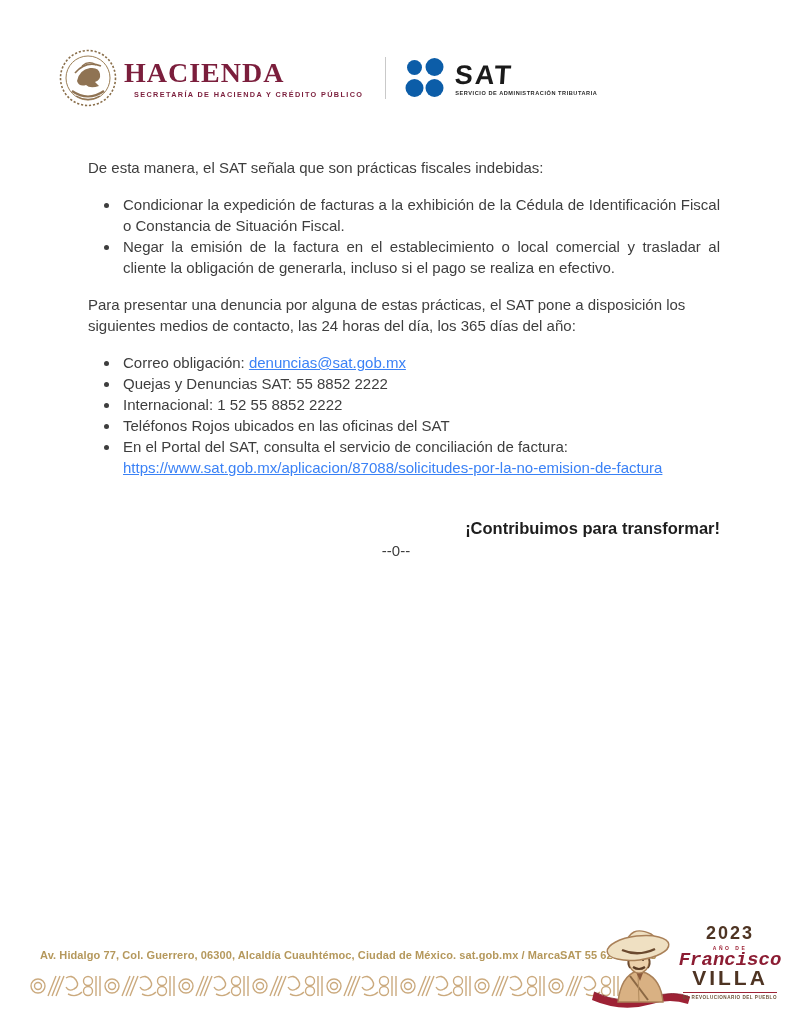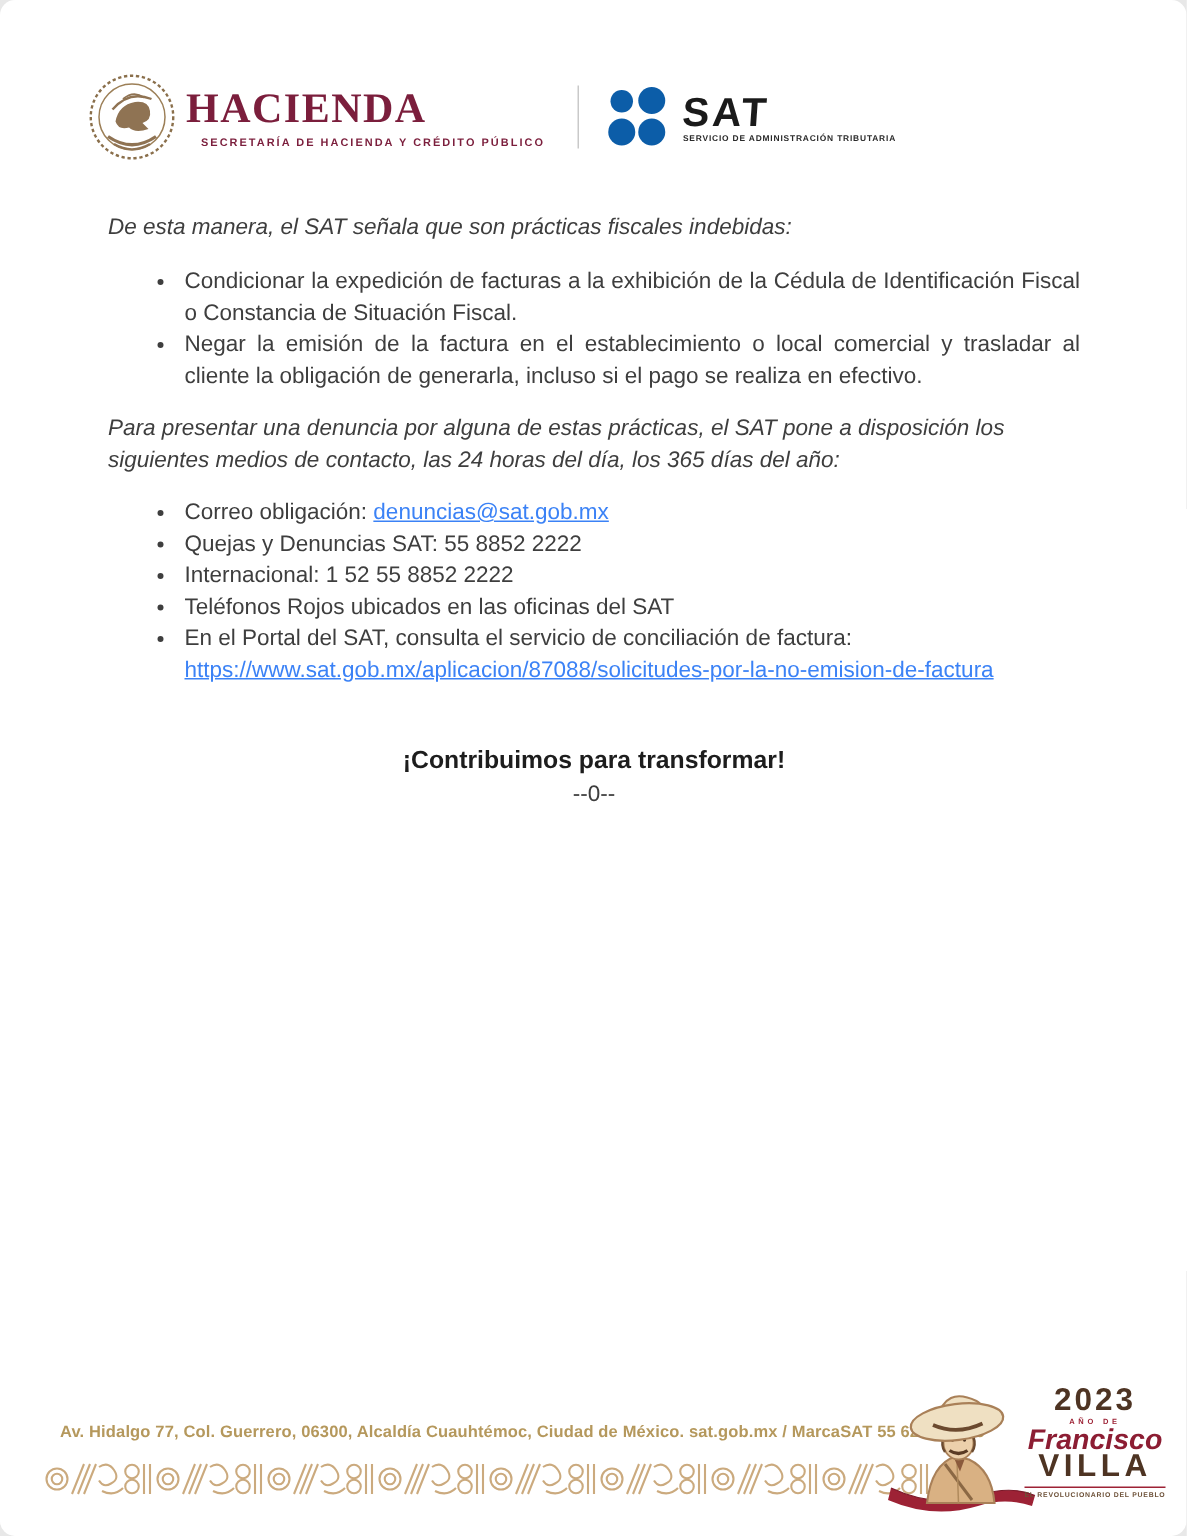--- a/index.html
+++ b/index.html
@@ -6,21 +6,20 @@
   html, body { background: #e8e8e8; }
   body { font-family: "Liberation Sans", sans-serif; }
 
   .page {
     position: relative;
     width: 791px;
     height: 1024px;
     margin: 0 auto;
     background: #ffffff;
     overflow: hidden;
-    border-radius: 10px;
   }
 
   
   .header {
     position: absolute;
     top: 46px;
     left: 58px;
     display: flex;
     align-items: center;
   }
@@ -71,21 +70,21 @@
   
   .content {
     position: absolute;
     top: 141px;
     left: 72px;
     width: 648px;
     font-size: 15px;
     line-height: 21px;
     color: #3e3e3e;
   }
-  .content p { margin: 0; font-style: italic; }
+  .content p { margin: 16px; }
   ul.practices {
     list-style: disc outside;
     margin: 15px 0 0 0;
     padding-left: 48px;
   }
   ul.practices li {
     padding-left: 3px;
     text-align: justify;
   }
   ul.practices li:last-child { margin-bottom: 0; }
@@ -96,21 +95,21 @@
     padding-left: 48px;
   }
   ul.contacts li { padding-left: 3px; }
   a.link {
     color: #3b82f6;
     text-decoration: underline;
     cursor: pointer;
   }
   .slogan {
     margin-top: 40px;
-    text-align: center;
+    text-align: right;
     font-weight: bold;
     font-size: 16.5px;
     color: #1d1d1d;
   }
   .separator {
     text-align: center;
     font-size: 15px;
     color: #3e3e3e;
     margin-top: 1px;
   }
@@ -143,34 +142,34 @@
   .villa-textblock {
     position: absolute;
     left: 82px;
     top: 13px;
     width: 112px;
     text-align: center;
     color: #4e3423;
   }
   .villa-year {
     font-weight: bold;
-    font-size: 21px;
+    font-size: 18px;
     line-height: 21px;
     letter-spacing: 2px;
     color: #4e3423;
   }
   .villa-anode {
     font-size: 5px;
     font-weight: bold;
     letter-spacing: 2.5px;
     color: #9d2235;
     margin-top: 1px;
   }
   .villa-first {
-    font-family: Liberation Sans, sans-serif;
+    font-family: Liberation Mono, monospace;
     font-style: italic;
     font-weight: bold;
     font-size: 19px;
     line-height: 19px;
     color: #8c1d33;
   }
   .villa-last {
     font-weight: bold;
     font-size: 21px;
     line-height: 15px;

